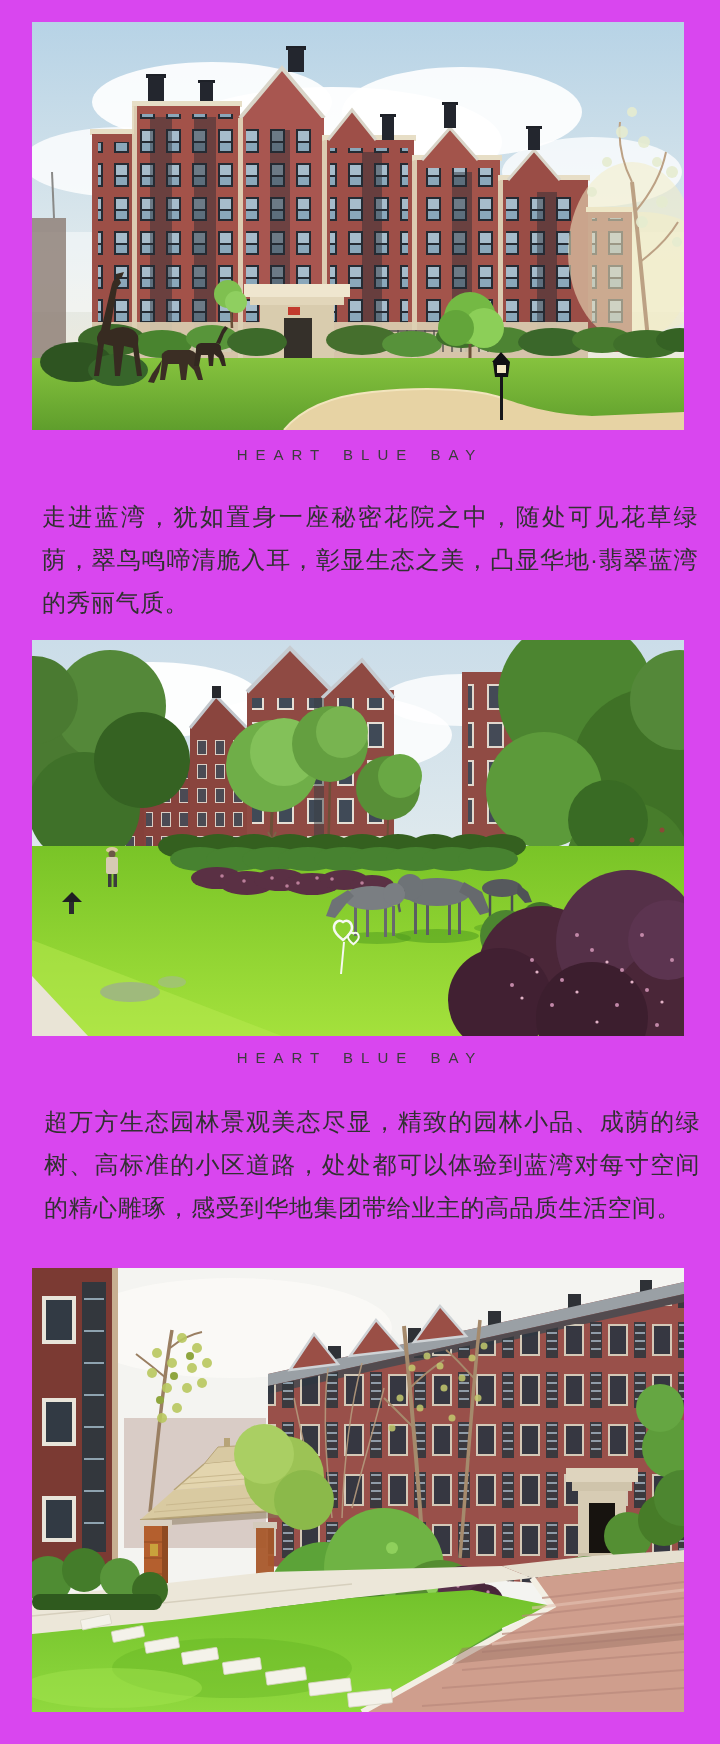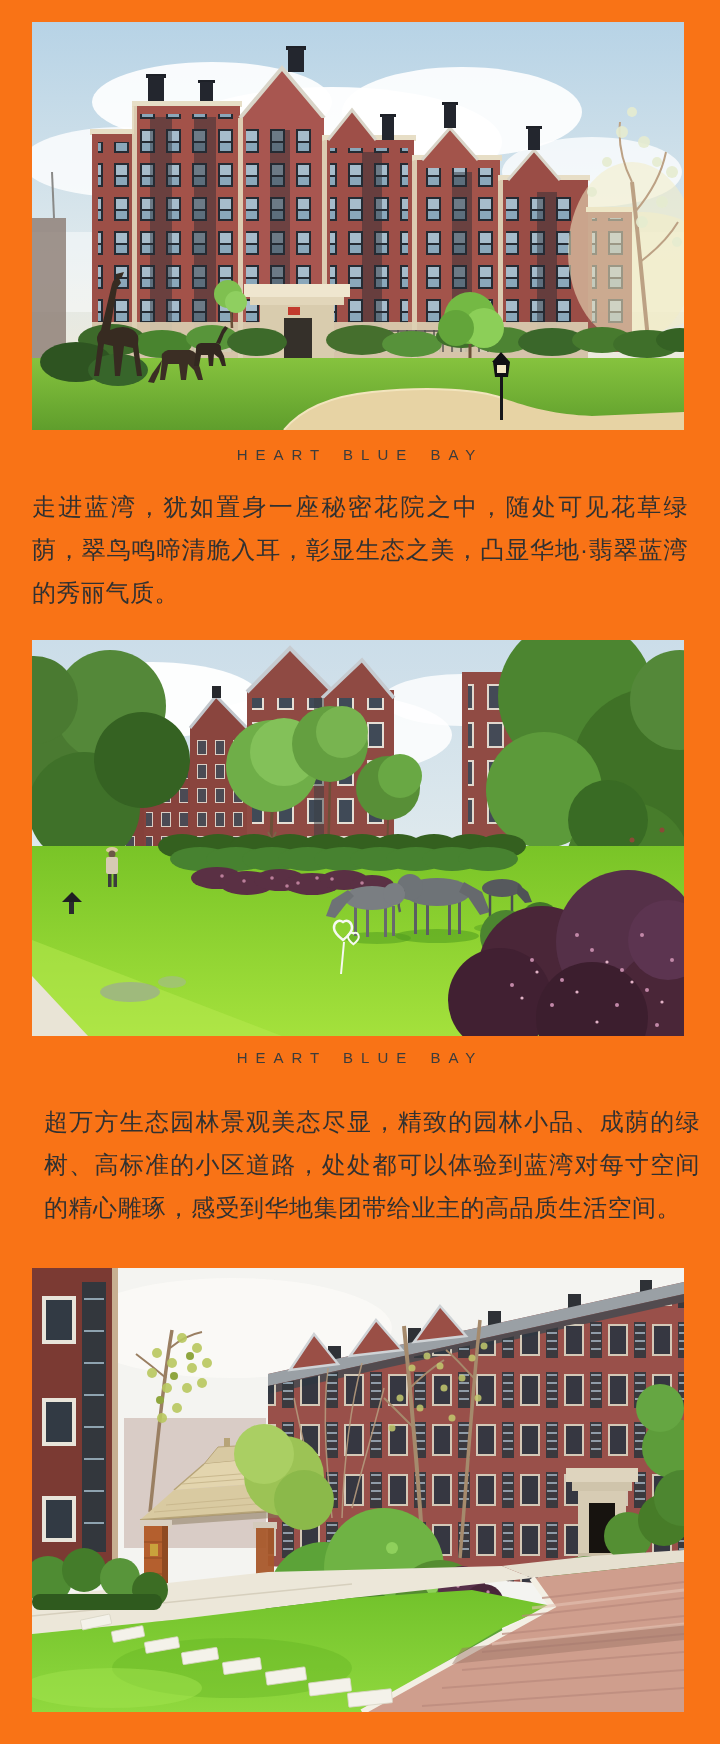--- a/index.html
+++ b/index.html
@@ -1,16 +1,16 @@
 <!DOCTYPE html>
 <html><head>
 <meta charset="utf-8">
 <style>
   html,body{margin:0;padding:0;background:#ffffff;}
-  .page{position:relative;width:720px;height:1744px;margin:0 auto;background:#f97316;overflow:hidden;
+  .page{position:relative;width:720px;height:1744px;margin:0 auto;background:#d946ef;overflow:hidden;
         font-family:"Liberation Sans",sans-serif;}
   .photo{position:absolute;left:32px;width:652px;overflow:hidden;background:#dfe7ea;}
   .photo svg{display:block;width:100%;height:100%;}
   #photo1{top:22px;height:408px;}
   #photo2{top:640px;height:396px;}
   #photo3{top:1268px;height:444px;}
   .caption{position:absolute;left:0;width:720px;text-align:center;font-size:15px;
            letter-spacing:8px;word-spacing:4px;color:#3c3c3c;font-weight:500;}
   #caption1{top:446px;} #caption2{top:1049px;}
   .para{position:absolute;left:32px;width:656px;font-size:24px;line-height:43px;color:#313131;
@@ -190,21 +190,21 @@
       <path d="M184,321 L190,308 L193,304 L196,306 L192,312 L188,322 Z" fill="#332820"></path>
 
       <rect x="468" y="352" width="3" height="46" fill="#17171a"></rect>
       <polygon points="460,340 478,340 469,330" fill="#101014"></polygon>
       <path d="M461,340 h17 l-2,15 h-13 z" fill="#101014"></path>
       <rect x="465" y="343" width="9" height="8" fill="#f2e6c4"></rect>
     </svg>
   </figure>
 
   <div class="caption" id="caption1">HEART BLUE BAY</div>
-  <p class="para" id="para1" style="margin:0">走进蓝湾，犹如置身一座秘密花院之中，随处可见花草绿荫，翠鸟鸣啼清脆入耳，彰显生态之美，凸显华地·翡翠蓝湾的秀丽气质。</p>
+  <p class="para" id="para1" style="margin:10px">走进蓝湾，犹如置身一座秘密花院之中，随处可见花草绿荫，翠鸟鸣啼清脆入耳，彰显生态之美，凸显华地·翡翠蓝湾的秀丽气质。</p>
 
   <figure class="photo" id="photo2" style="margin:0" aria-label="园林草坪、绿树与马形雕塑小品">
     <svg viewBox="0 0 652 396" preserveAspectRatio="none">
       <defs>
         <linearGradient id="sk2" x1="0" y1="0" x2="0" y2="1">
           <stop offset="0" stop-color="#cbdde9"></stop>
             <stop offset="1" stop-color="#f0f4f1"></stop>
         </linearGradient>
         <linearGradient id="lg2" x1="0" y1="0" x2="0" y2="1">
           <stop offset="0" stop-color="#79c427"></stop>

